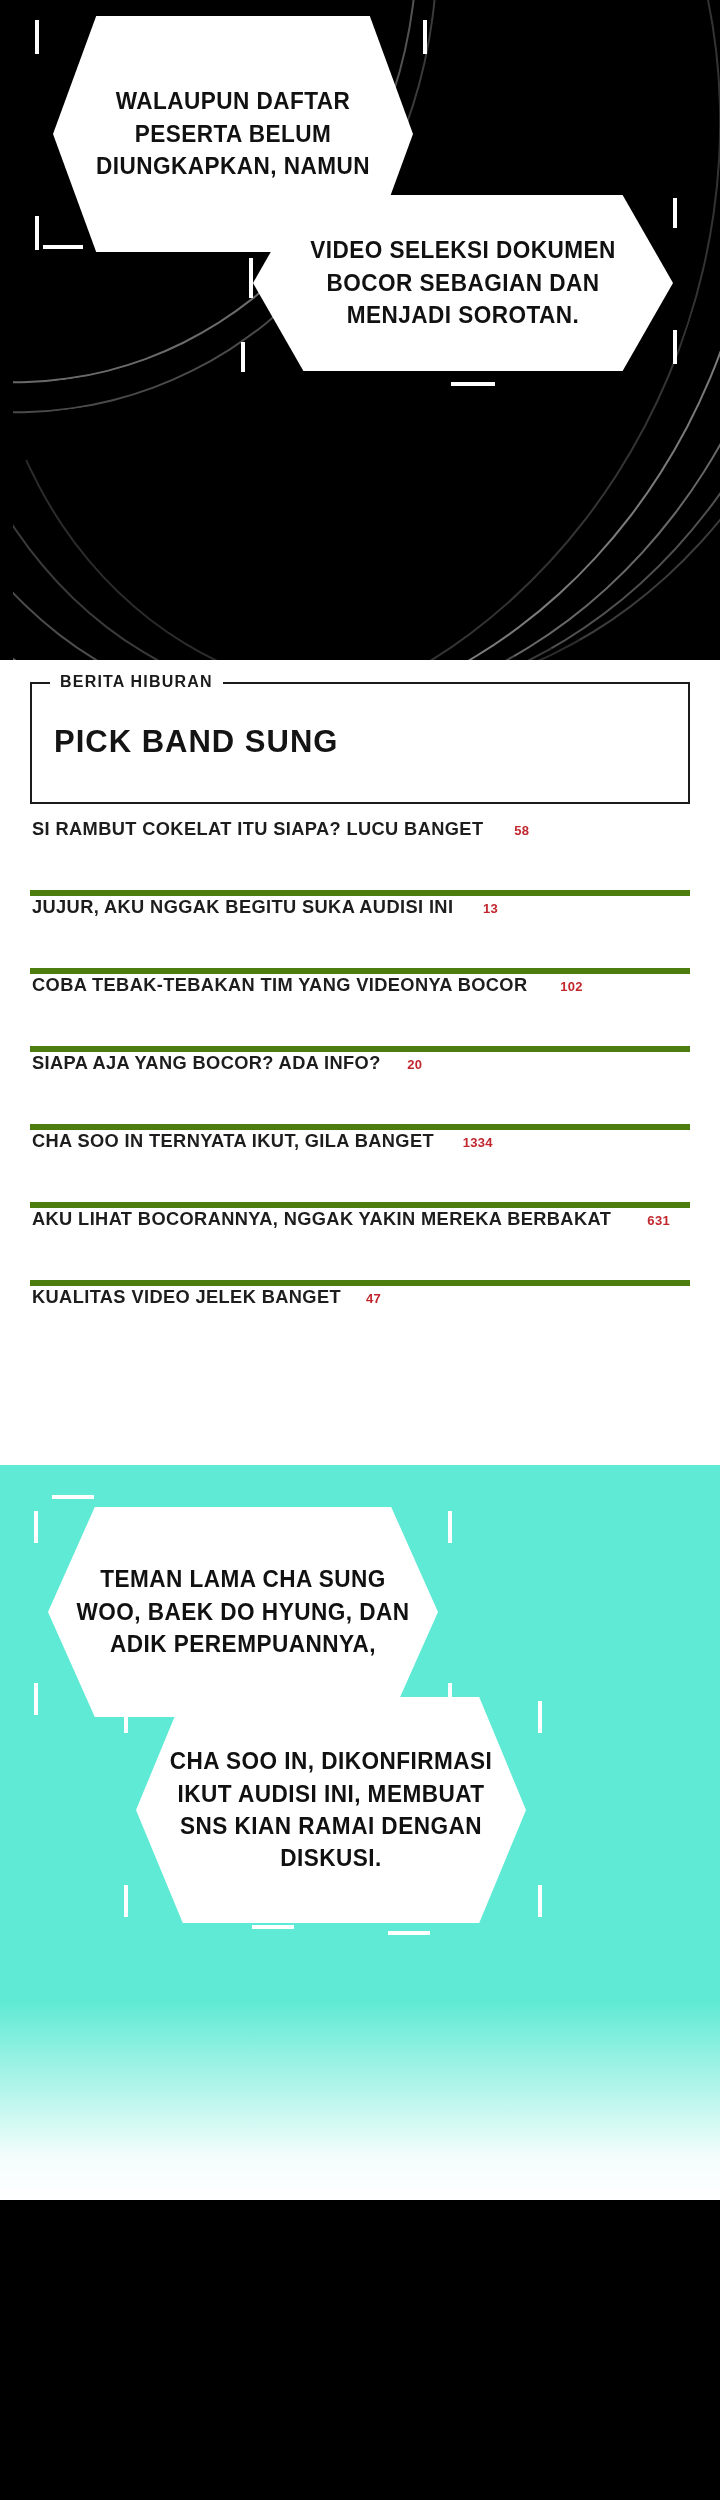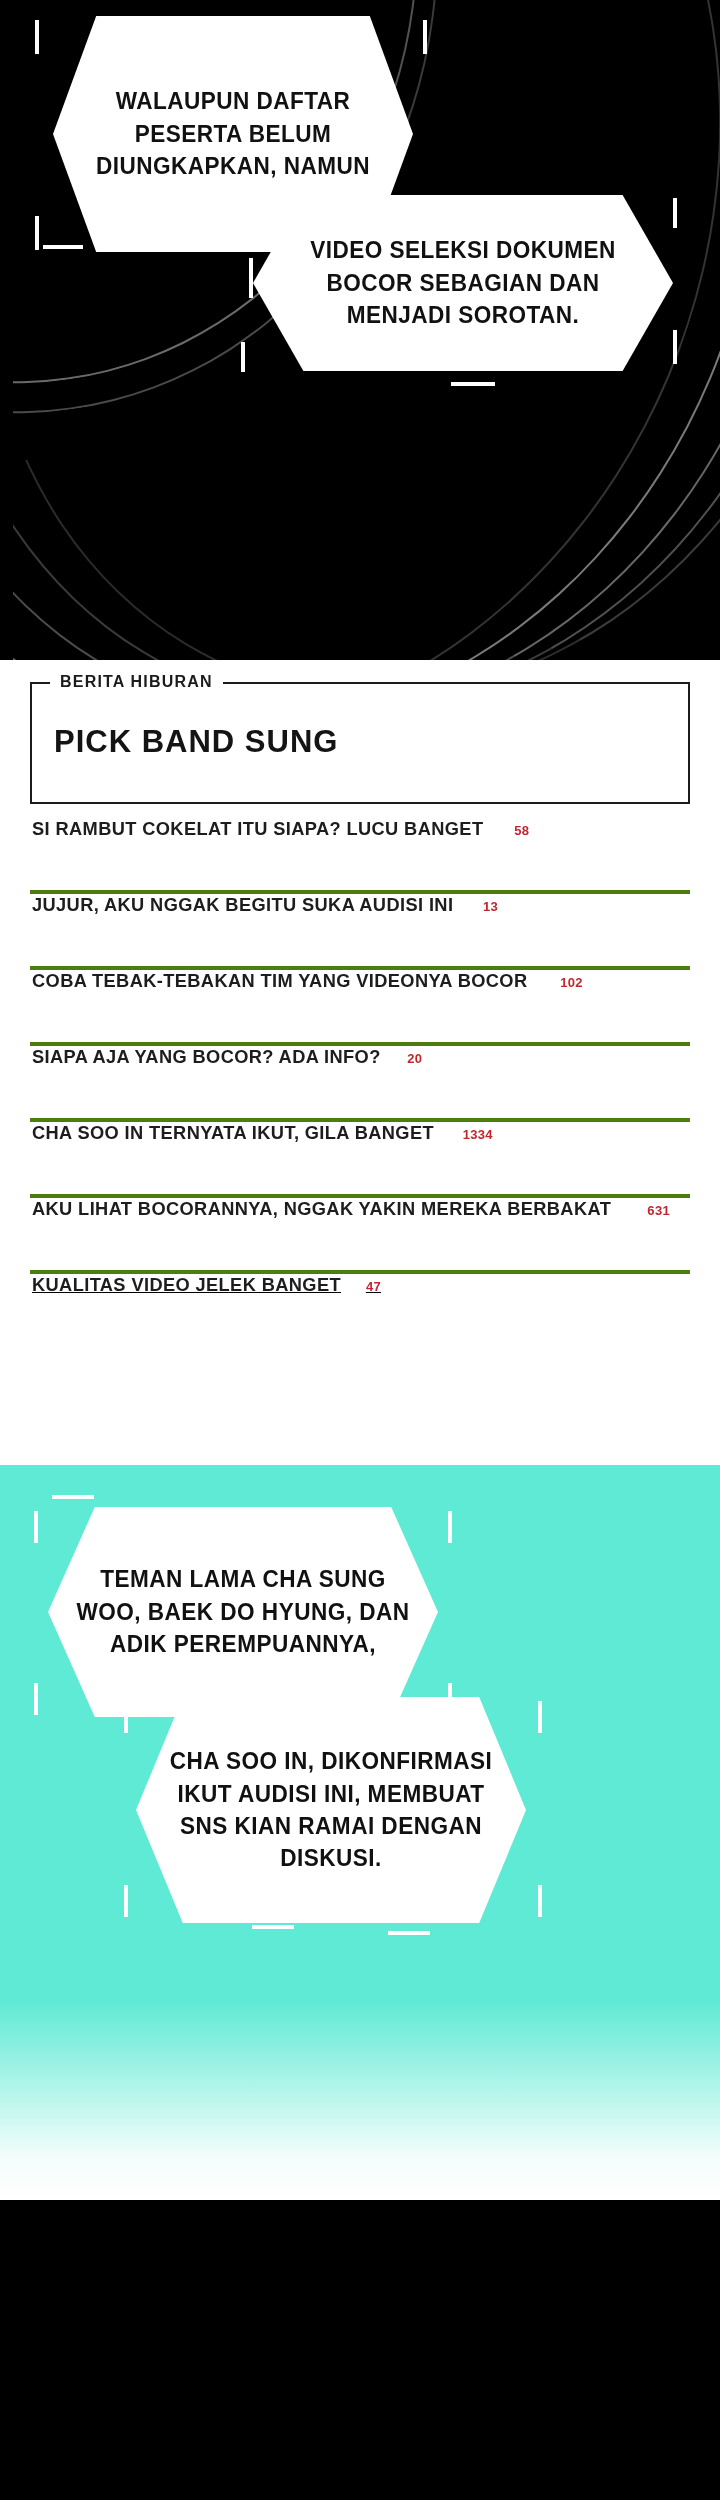--- a/index.html
+++ b/index.html
@@ -120,24 +120,24 @@
     letter-spacing: 1px;
     color: #141414;
   }
   .thread-list {
     margin: 14px 30px 0 30px;
   }
   .thread {
     display: flex;
     align-items: baseline;
     height: 72px;
-    border-bottom: 4px solid #4d7c0f;
+    border-bottom: 6px solid #4d7c0f;
     padding-left: 2px;
   }
-  .thread:last-child { border-bottom: none; text-decoration: underline; }
+  .thread:last-child { border-bottom: none; }
   .thread-title {
     font-size: 19px;
     font-weight: 700;
     letter-spacing: .4px;
     color: #1d1d1d;
     transform: scaleX(.96);
     transform-origin: left center;
   }
   .thread-count {
     font-size: 13px;

